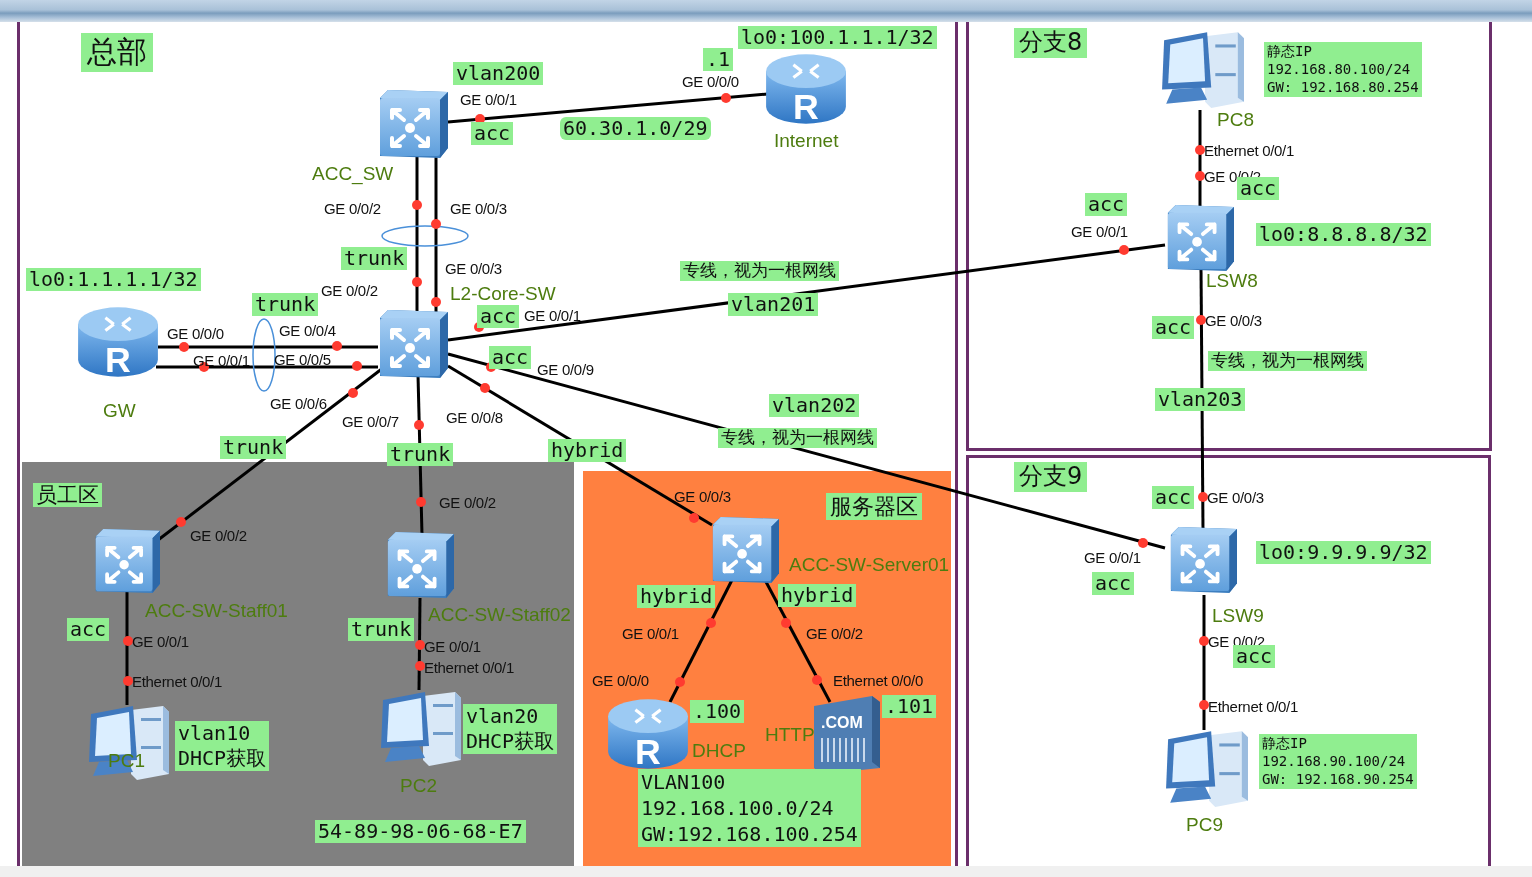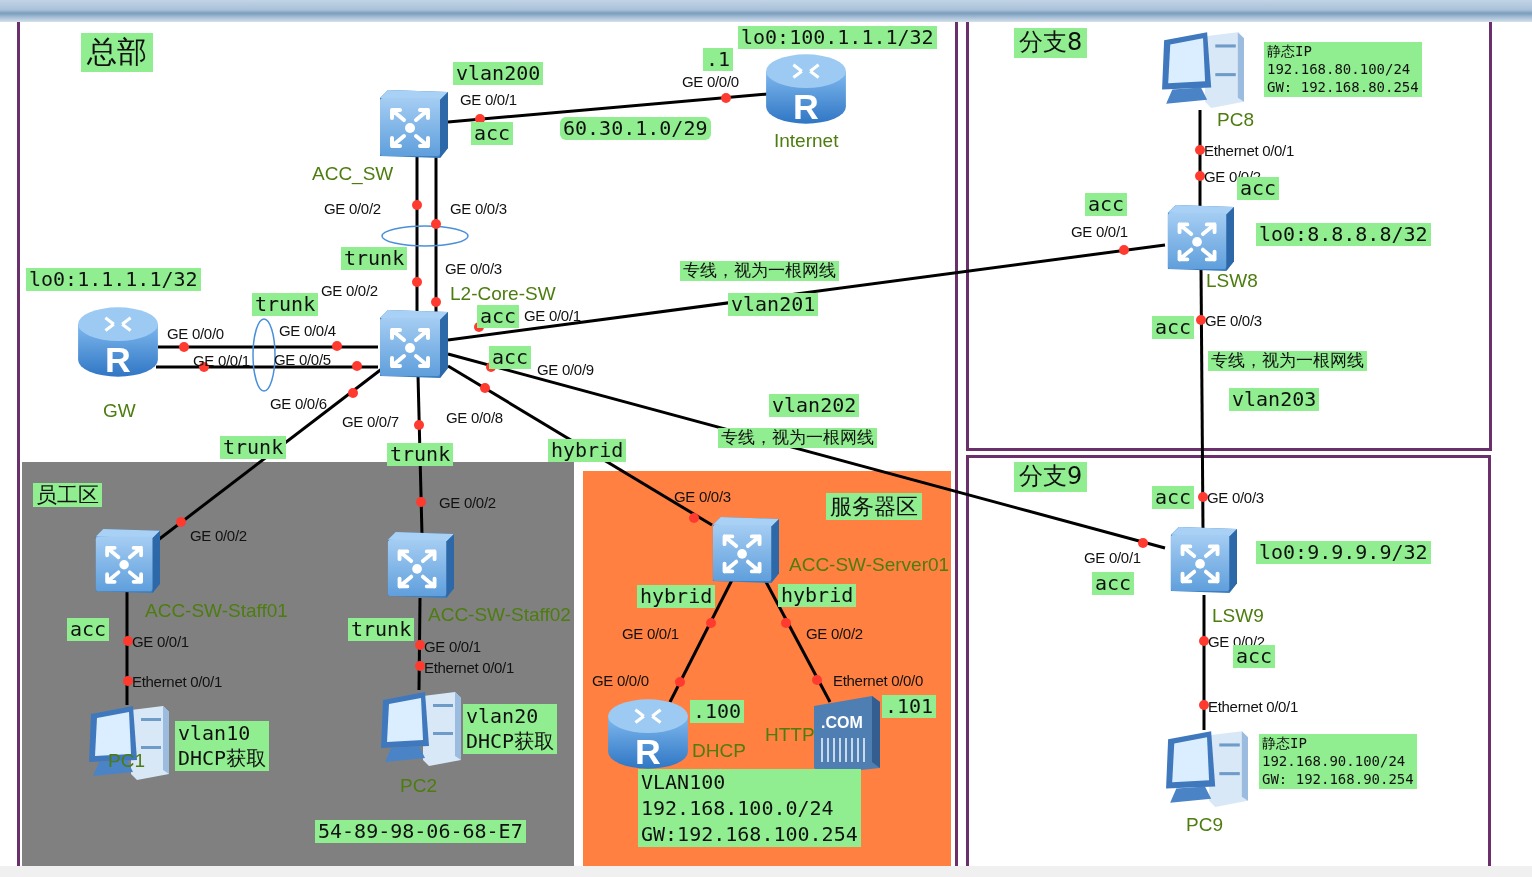--- a/index.html
+++ b/index.html
@@ -267,21 +267,21 @@
 192.168.100.0/24
 GW:192.168.100.254</div>
 <div class="lbl xs" style="left:1264px;top:42px;">静态IP
 192.168.80.100/24
 GW: 192.168.80.254</div>
 <div class="lbl med" style="left:1237px;top:177px;">acc</div>
 <div class="lbl med" style="left:1085px;top:193px;">acc</div>
 <div class="lbl med" style="left:1256px;top:223px;">lo0:8.8.8.8/32</div>
 <div class="lbl med" style="left:1152px;top:316px;">acc</div>
 <div class="lbl cn" style="left:1208px;top:351px;">专线，视为一根网线</div>
-<div class="lbl med" style="left:1229px;top:388px;">vlan203</div>
+<div class="lbl med" style="left:1155px;top:388px;">vlan203</div>
 <div class="lbl med" style="left:1152px;top:486px;">acc</div>
 <div class="lbl med" style="left:1256px;top:541px;">lo0:9.9.9.9/32</div>
 <div class="lbl med" style="left:1092px;top:572px;">acc</div>
 <div class="lbl med" style="left:1233px;top:645px;">acc</div>
 <div class="lbl xs" style="left:1259px;top:734px;">静态IP
 192.168.90.100/24
 GW: 192.168.90.254</div>
 
 <div class="bottombar"></div>
 

